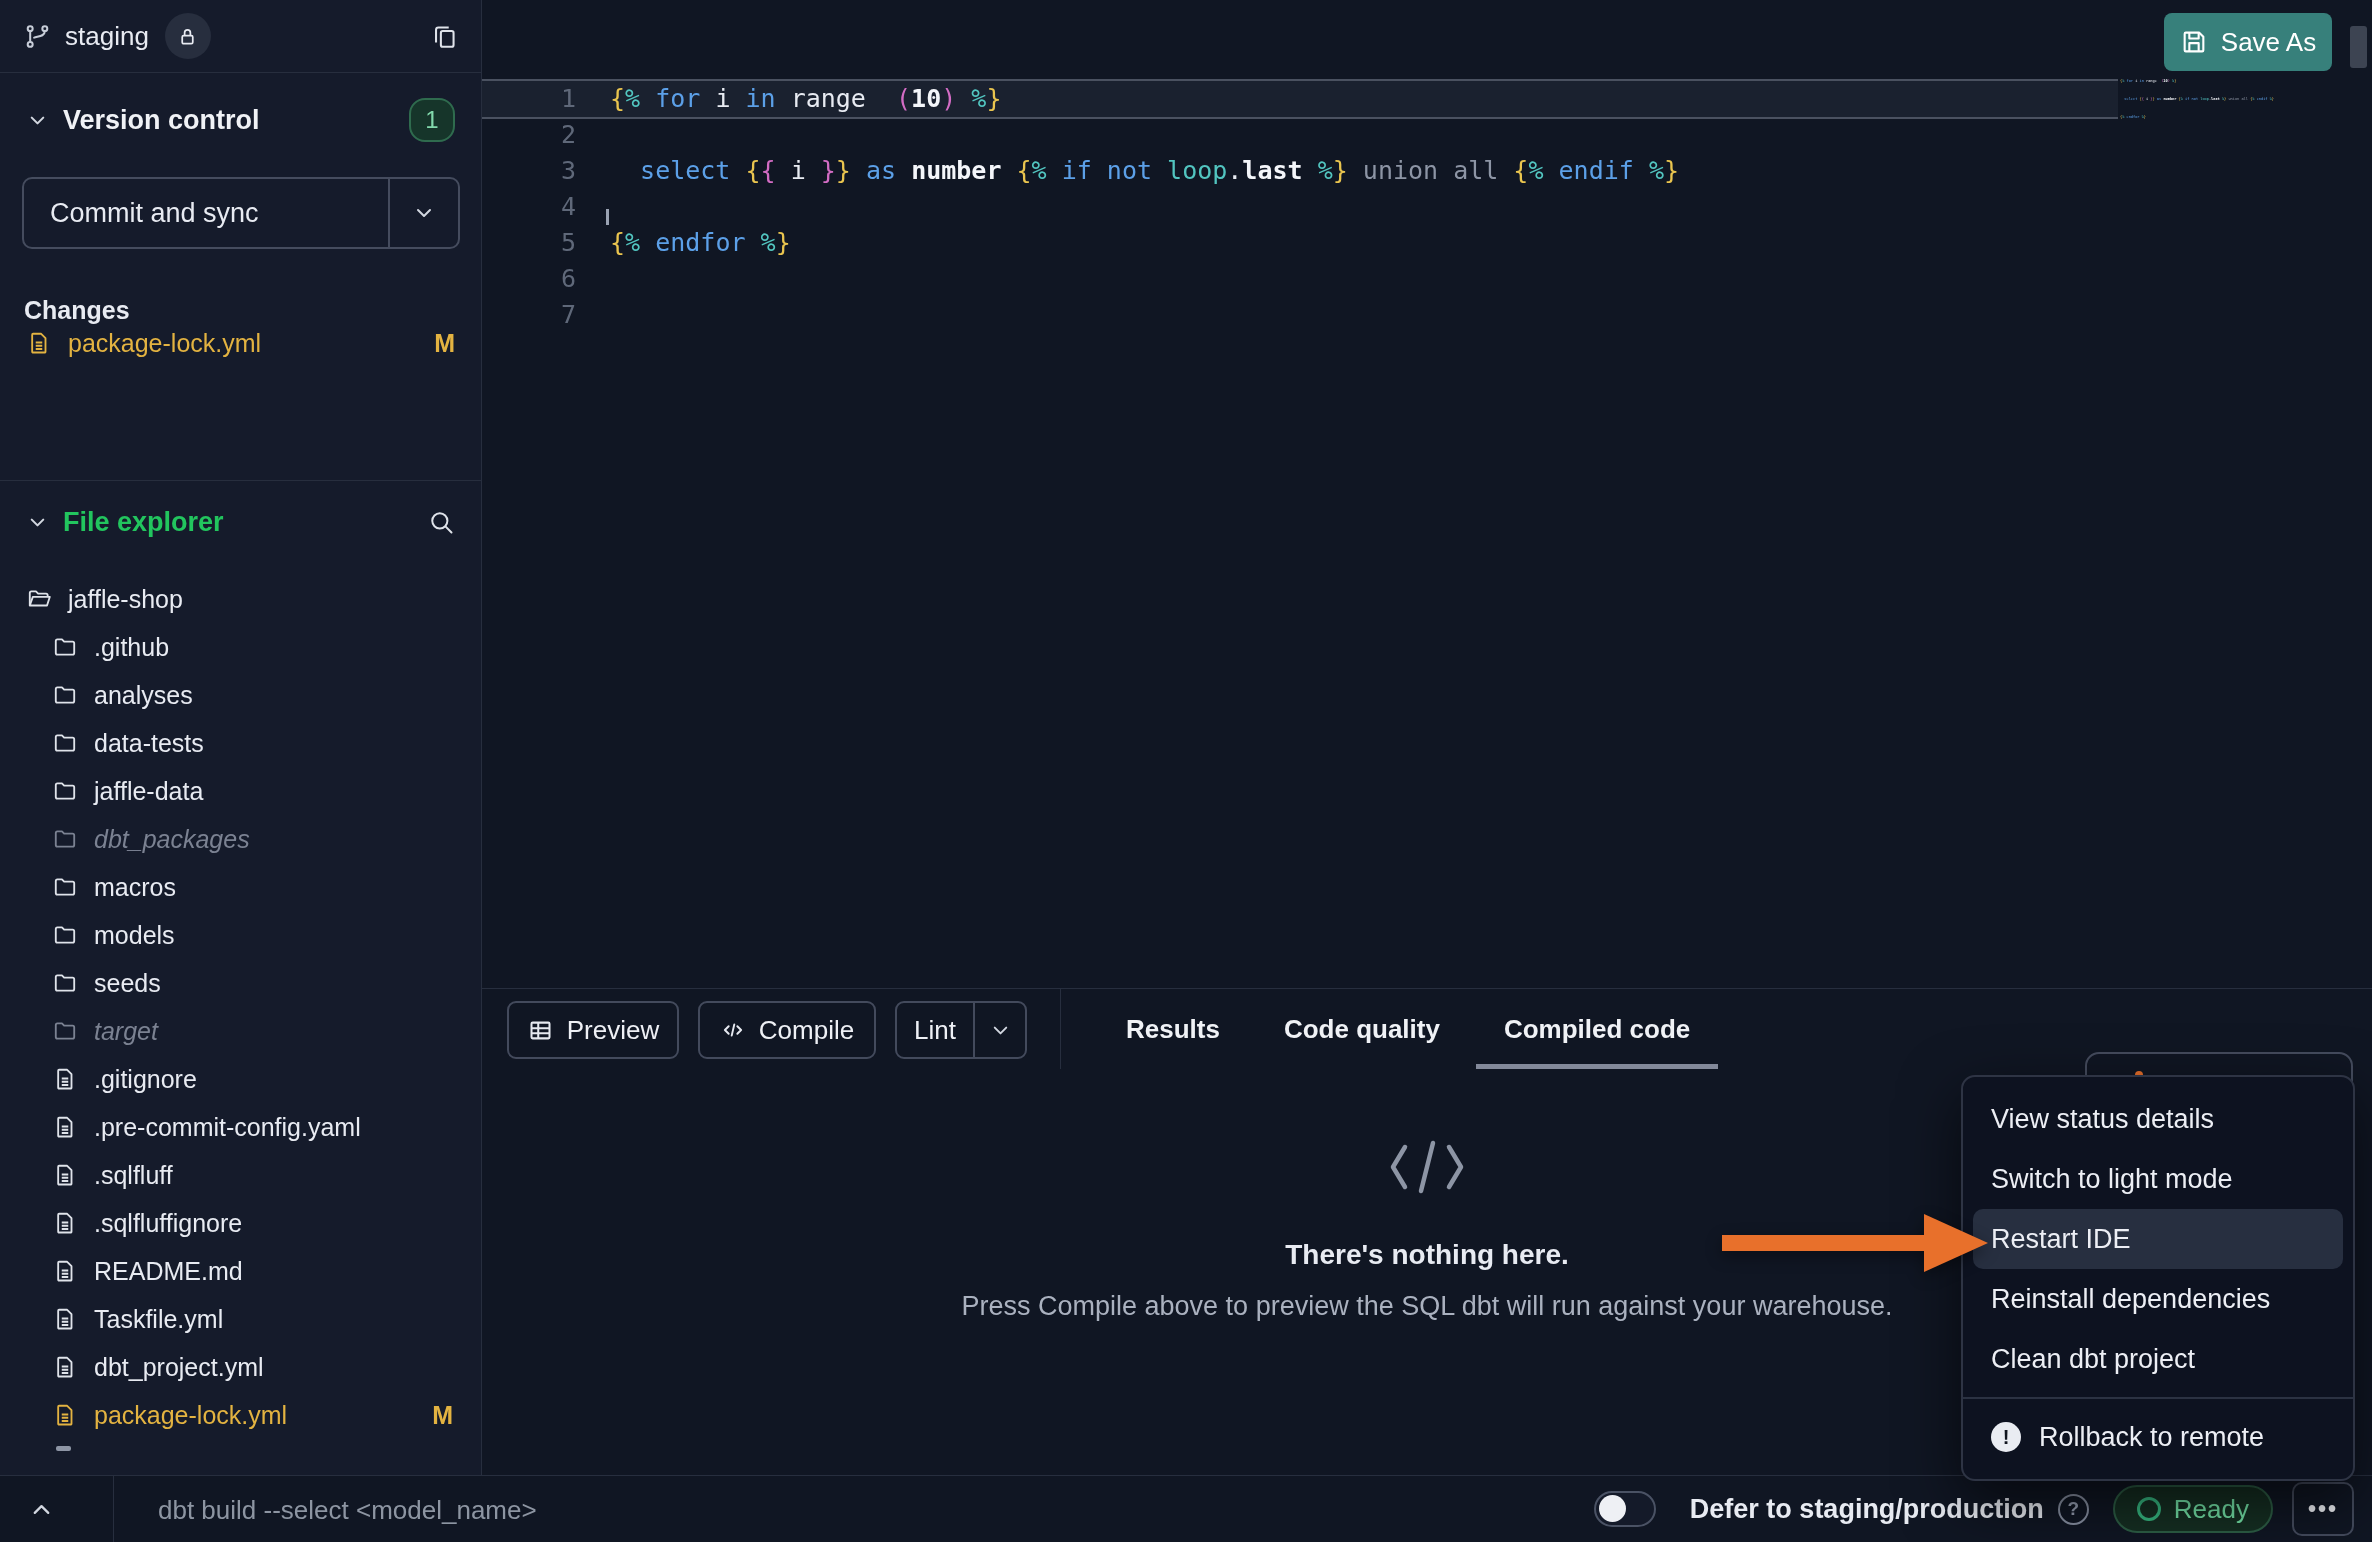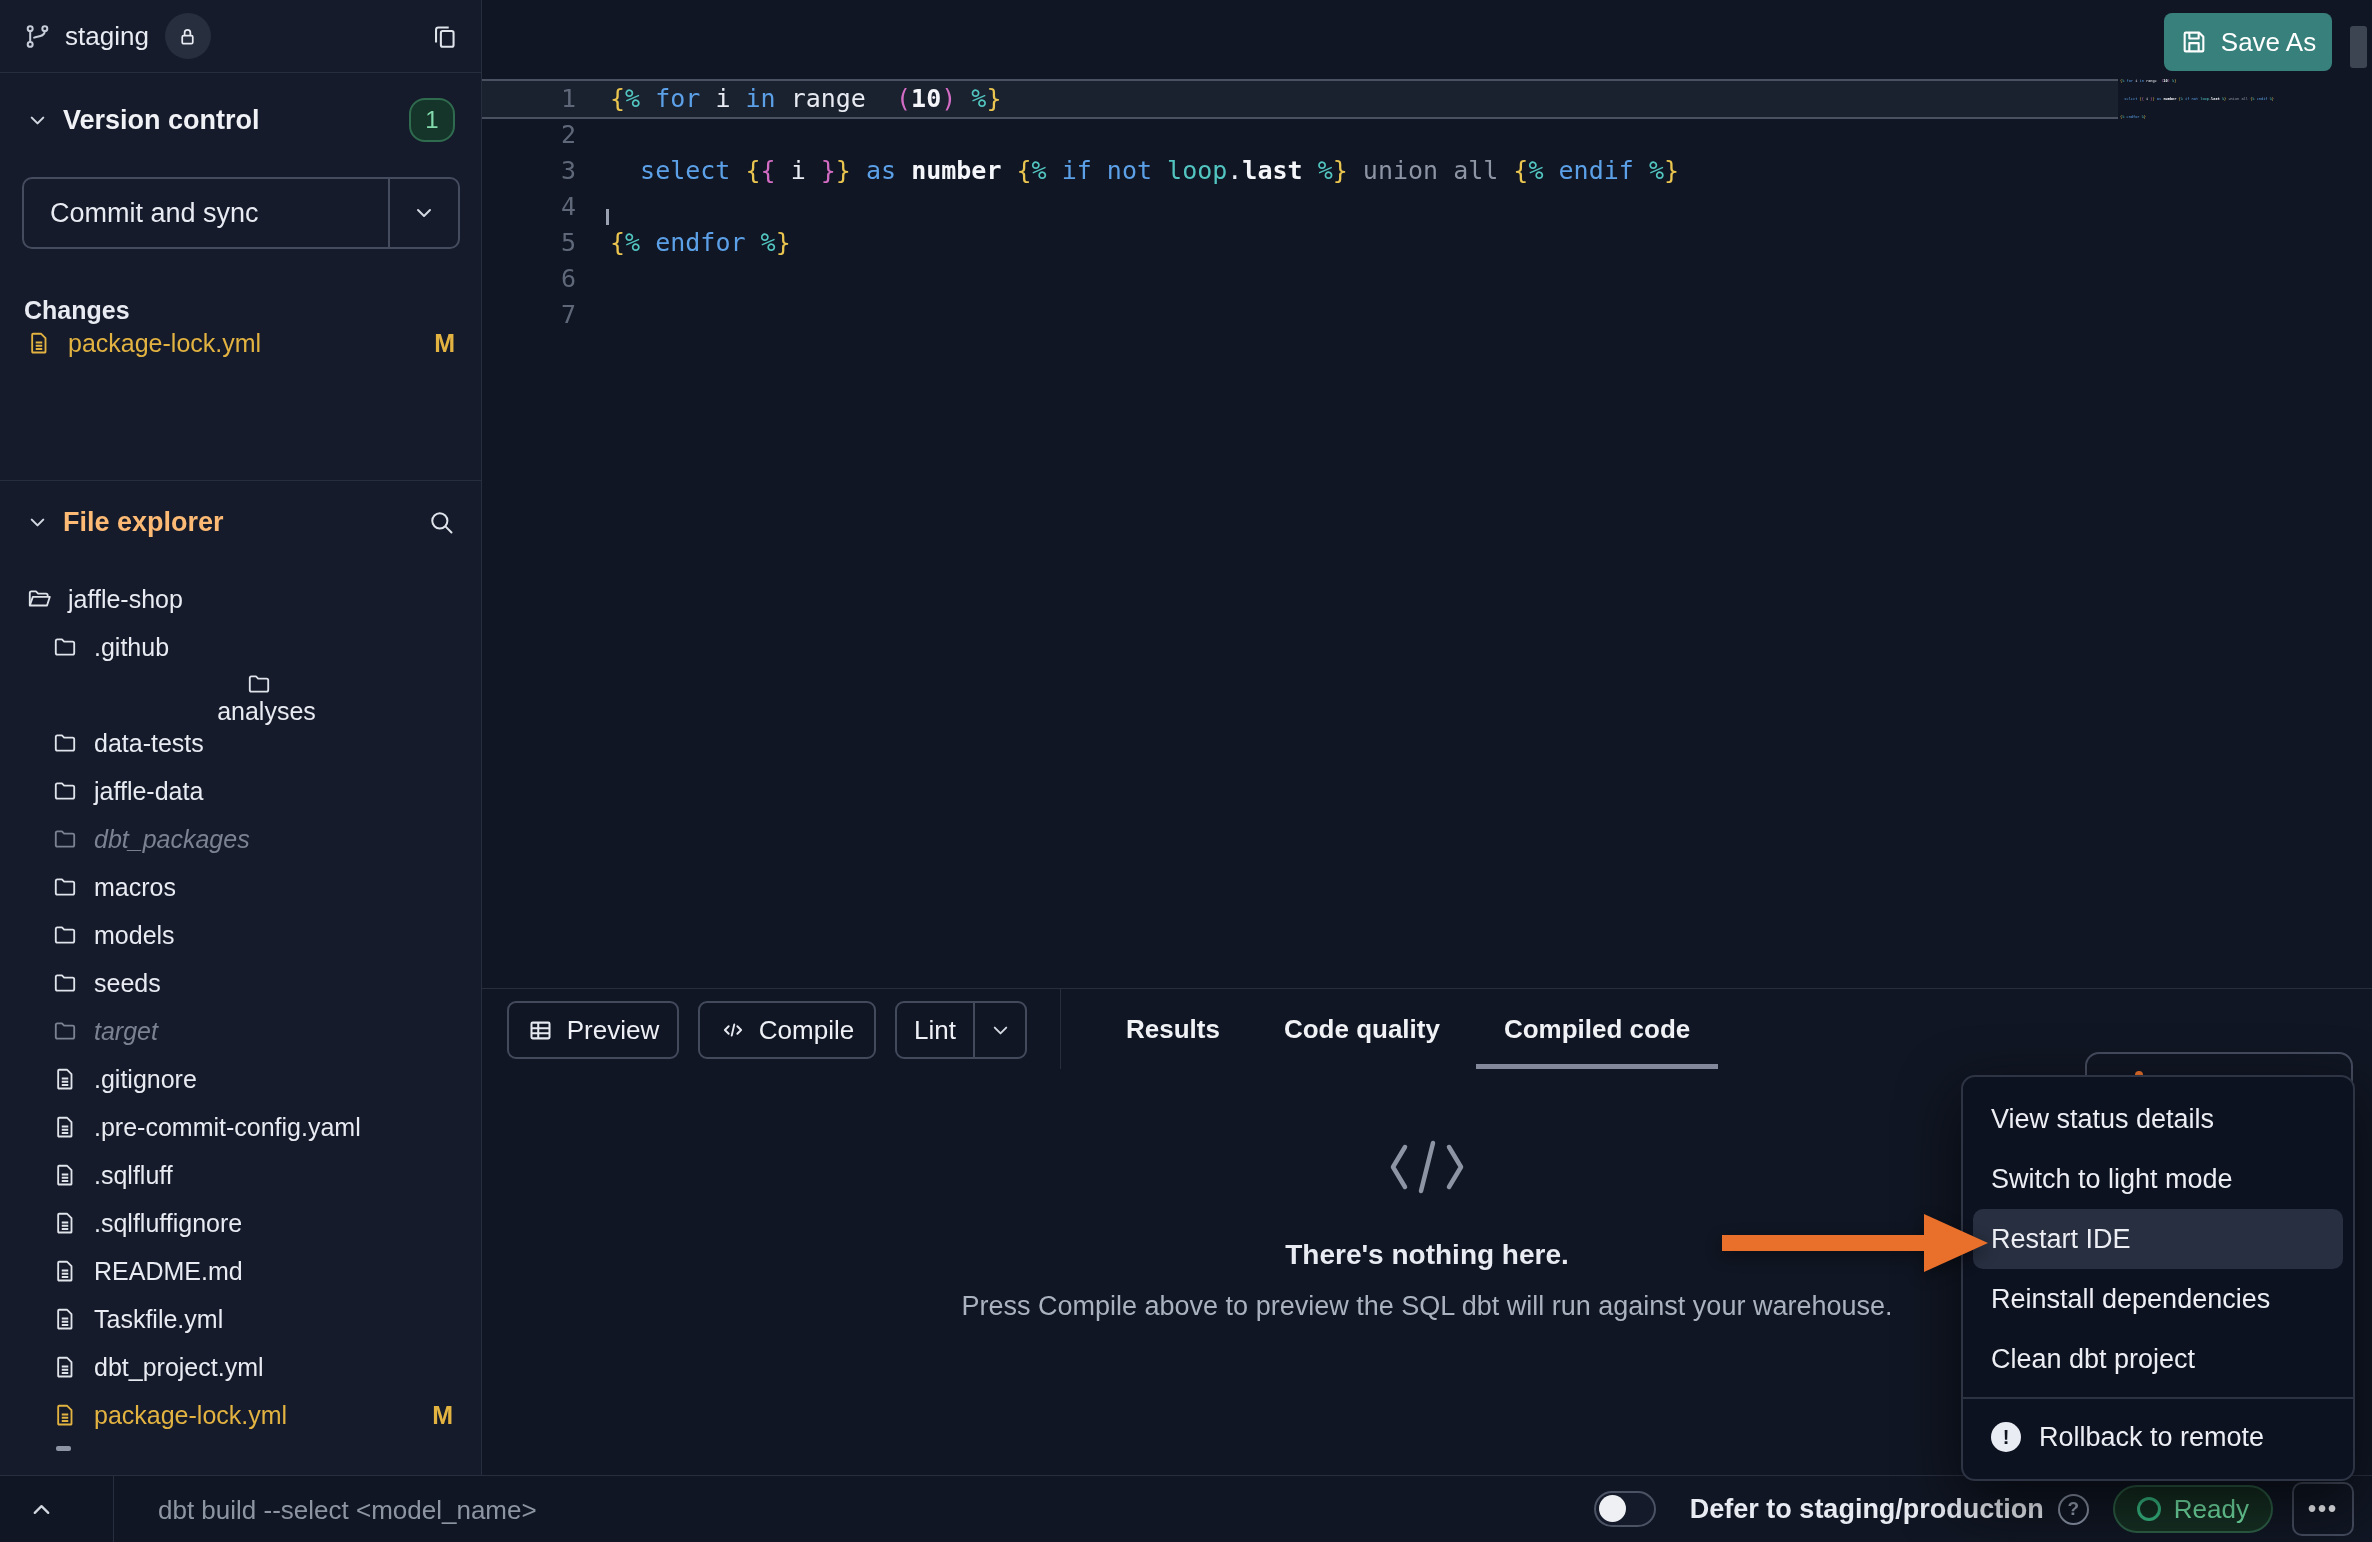--- a/index.html
+++ b/index.html
@@ -29,21 +29,21 @@
   .commit-caret{width:68px;border-left:2px solid #454c5e;display:flex;align-items:center;
                 justify-content:center;color:#d2d7e0;}
   .changes-label{position:absolute;left:24px;top:296px;font-size:25px;font-weight:bold;}
   .changes-list{position:absolute;left:0;top:320px;width:100%;}
   .change-row{display:flex;align-items:center;height:46px;padding:0 26px;color:#e3b341;}
   .change-row .fname{margin-left:16px;font-size:25px;}
   .change-row .badge{margin-left:auto;font-weight:bold;font-size:25px;}
 
   .fe-section{position:absolute;left:0;top:480px;width:100%;bottom:0;border-top:1px solid #272e3e;}
   .fe-header{display:flex;align-items:center;padding:0 26px;height:46px;margin-top:18px;color:#d2d7e0;}
-  .fe-title{font-size:27px;font-weight:bold;margin-left:14px;color:#fdba74;}
+  .fe-title{font-size:27px;font-weight:bold;margin-left:14px;color:#22c55e;}
   .fe-search{margin-left:auto;color:#dfe3ea;cursor:pointer;}
   .fe-list{position:absolute;top:94px;left:0;right:0;bottom:20px;overflow:hidden;}
   .fe-row{display:flex;align-items:center;height:48px;font-size:25px;color:#e8ebf2;cursor:pointer;}
   .fe-row .fe-icon{display:flex;margin-right:16px;color:#dfe3ea;}
   .fe-row.dim{color:#7b8292;}
   .fe-row.dim .fe-icon{color:#7b8292;}
   .fe-row.dim .fe-label{font-style:italic;}
   .fe-row.modified{color:#e3b341;}
   .fe-row.modified .fe-icon{color:#e3b341;}
   .fe-badge{margin-left:auto;margin-right:28px;color:#e3b341;font-weight:bold;font-size:25px;}
@@ -244,21 +244,21 @@
             <span class="fe-label">jaffle-shop</span>
           </div>
           <div class="fe-row" style="padding-left: 52px;">
             <span class="fe-icon">
               <svg viewBox="0 0 24 24" width="26" height="26" fill="none" stroke="currentColor" stroke-width="1.7" stroke-linejoin="round">
                 <path d="M3.5 8.5v-2A1.5 1.5 0 0 1 5 5h4.2l2 2h7.8a1.5 1.5 0 0 1 1.5 1.5v9a1.5 1.5 0 0 1-1.5 1.5H5a1.5 1.5 0 0 1-1.5-1.5z"></path>
               </svg>
             </span>
             <span class="fe-label">.github</span>
           </div>
-          <div class="fe-row" style="padding-left: 52px; flex-direction: column;">
+          <div class="fe-row" style="padding-left: 52px;">
             <span class="fe-icon">
               <svg viewBox="0 0 24 24" width="26" height="26" fill="none" stroke="currentColor" stroke-width="1.7" stroke-linejoin="round">
                 <path d="M3.5 8.5v-2A1.5 1.5 0 0 1 5 5h4.2l2 2h7.8a1.5 1.5 0 0 1 1.5 1.5v9a1.5 1.5 0 0 1-1.5 1.5H5a1.5 1.5 0 0 1-1.5-1.5z"></path>
               </svg>
             </span>
             <span class="fe-label">analyses</span>
           </div>
           <div class="fe-row" style="padding-left: 52px;">
             <span class="fe-icon">
               <svg viewBox="0 0 24 24" width="26" height="26" fill="none" stroke="currentColor" stroke-width="1.7" stroke-linejoin="round">

